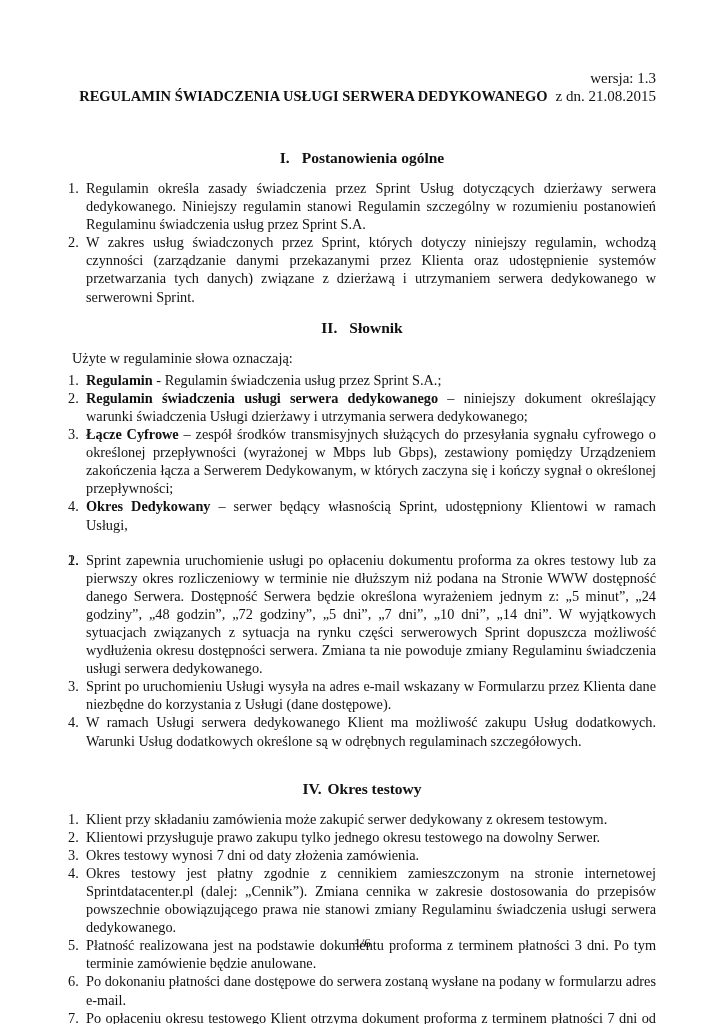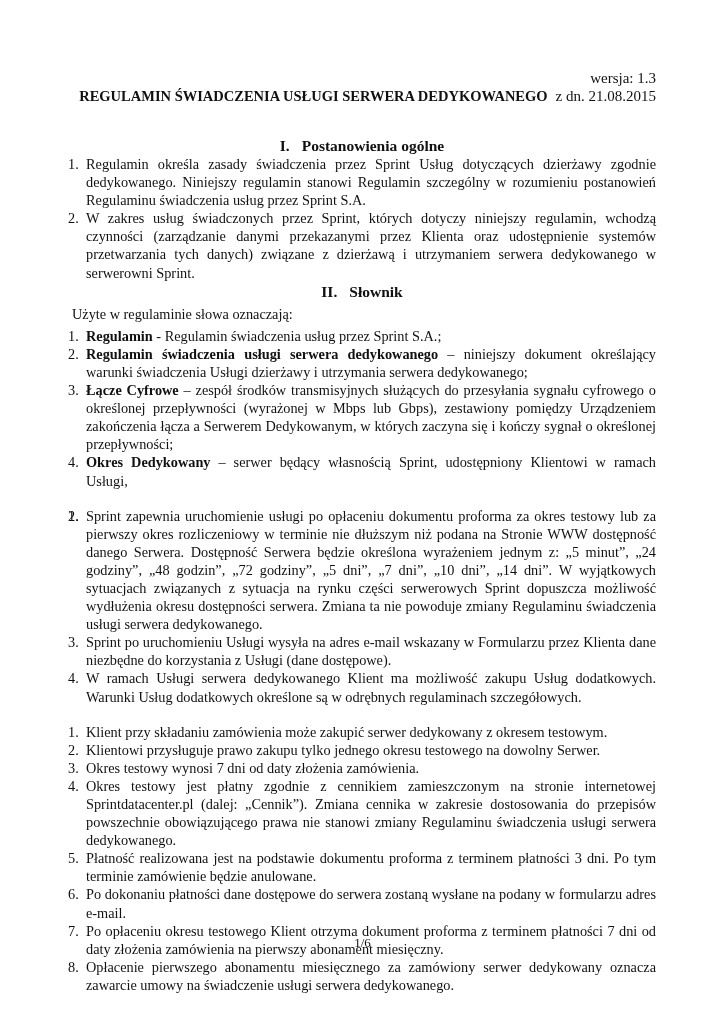--- a/index.html
+++ b/index.html
@@ -3,21 +3,21 @@
 <meta charset="utf-8">
 <style>
   html, body { margin: 0; padding: 0; background: #ffffff; }
   body { width: 725px; height: 1024px; position: relative; overflow: hidden;
          font-family: "Liberation Serif", "DejaVu Serif", serif; color: #111; }
   .page { position: absolute; left: 0; top: 0; width: 725px; height: 1024px; }
   .hdr-version { position: absolute; top: 70px; right: 69px; font-size: 15px; }
   .hdr-title { position: absolute; top: 88px; left: 0; right: 69px; text-align: right; font-size: 15px; }
   .hdr-title b { font-weight: bold; font-size: 14.5px; margin-right: 8px; }
   .body { position: absolute; left: 68px; top: 136px; width: 588px; font-size: 14.3px; line-height: 18.1px; }
-  h2 { font-size: 15.5px; font-weight: bold; text-align: center; margin: 0; line-height: 19px; }
+  h2 { font-size: 15.5px; font-weight: bold; text-align: center; margin: 12px; line-height: 19px; }
   h2 .num { margin-right: 12px; }
   ol { margin: 0; padding: 0; list-style: none; }
   li { position: relative; padding-left: 18px; text-align: justify; }
   li .n { position: absolute; left: 0; top: 0; }
   .intro { margin: 4px; }
   .gap-m { height: 17px; }
   .footer { position: absolute; top: 935px; left: 0; width: 725px; text-align: center; font-size: 13px; }
   b { font-weight: bold; }
 </style>
 </head>
@@ -28,21 +28,21 @@
   <div class="hdr-version">wersja: 1.3</div>
   <div class="hdr-title">
     <b>REGULAMIN ŚWIADCZENIA USŁUGI SERWERA DEDYKOWANEGO</b><span>z dn. 21.08.2015</span>
   </div>
 
   <div class="body">
 
     <section>
       <h2><span class="num">I.</span><span>Postanowienia ogólne</span></h2>
       <ol>
-        <li><span class="n">1.</span><span>Regulamin określa zasady świadczenia przez Sprint Usług dotyczących dzierżawy zgodnie dedykowanego. Niniejszy regulamin stanowi Regulamin szczególny w rozumieniu postanowień Regulaminu świadczenia usług przez Sprint S.A.</span></li>
+        <li><span class="n">1.</span><span>Regulamin określa zasady świadczenia przez Sprint Usług dotyczących dzierżawy serwera dedykowanego. Niniejszy regulamin stanowi Regulamin szczególny w rozumieniu postanowień Regulaminu świadczenia usług przez Sprint S.A.</span></li>
         <li><span class="n">2.</span><span>W zakres usług świadczonych przez Sprint, których dotyczy niniejszy regulamin, wchodzą czynności (zarządzanie danymi przekazanymi przez Klienta oraz udostępnienie systemów przetwarzania tych danych) związane z dzierżawą i utrzymaniem serwera dedykowanego w serwerowni Sprint.</span></li>
       </ol>
     </section>
 
     <section>
       <h2><span class="num">II.</span><span>Słownik</span></h2>
       <p class="intro">Użyte w regulaminie słowa oznaczają:</p>
       <ol>
         <li><span class="n">1.</span><b>Regulamin</b><span> - Regulamin świadczenia usług przez Sprint S.A.;</span></li>
         <li><span class="n">2.</span><b>Regulamin świadczenia usługi serwera dedykowanego</b><span> – niniejszy dokument określający warunki świadczenia Usługi dzierżawy i utrzymania serwera dedykowanego;</span></li>
@@ -58,20 +58,21 @@
         <li><span class="n">1.</span></li>
         <li><span class="n">2.</span><span>Sprint zapewnia uruchomienie usługi po opłaceniu dokumentu proforma za okres testowy lub za pierwszy okres rozliczeniowy w terminie nie dłuższym niż podana na Stronie WWW dostępność danego Serwera. Dostępność Serwera będzie określona wyrażeniem jednym z: „5 minut”, „24 godziny”, „48 godzin”, „72 godziny”, „5 dni”, „7 dni”, „10 dni”, „14 dni”. W wyjątkowych sytuacjach związanych z sytuacja na rynku części serwerowych Sprint dopuszcza możliwość wydłużenia okresu dostępności serwera. Zmiana ta nie powoduje zmiany Regulaminu świadczenia usługi serwera dedykowanego.</span></li>
         <li><span class="n">3.</span><span>Sprint po uruchomieniu Usługi wysyła na adres e-mail wskazany w Formularzu przez Klienta dane niezbędne do korzystania z Usługi (dane dostępowe).</span></li>
         <li><span class="n">4.</span><span>W ramach Usługi serwera dedykowanego Klient ma możliwość zakupu Usług dodatkowych. Warunki Usług dodatkowych określone są w odrębnych regulaminach szczegółowych.</span></li>
       </ol>
     </section>
 
     <div class="gap-m"></div>
 
     <section>
+      <h2><span class="num" style="margin-right:6px">IV.</span><span>Okres testowy</span></h2>
       <ol>
         <li><span class="n">1.</span><span>Klient przy składaniu zamówienia może zakupić serwer dedykowany z okresem testowym.</span></li>
         <li><span class="n">2.</span><span>Klientowi przysługuje prawo zakupu tylko jednego okresu testowego na dowolny Serwer.</span></li>
         <li><span class="n">3.</span><span>Okres testowy wynosi 7 dni od daty złożenia zamówienia.</span></li>
         <li><span class="n">4.</span><span>Okres testowy jest płatny zgodnie z cennikiem zamieszczonym na stronie internetowej Sprintdatacenter.pl (dalej: „Cennik”). Zmiana cennika w zakresie dostosowania do przepisów powszechnie obowiązującego prawa nie stanowi zmiany Regulaminu świadczenia usługi serwera dedykowanego.</span></li>
         <li><span class="n">5.</span><span>Płatność realizowana jest na podstawie dokumentu proforma z terminem płatności 3 dni. Po tym terminie zamówienie będzie anulowane.</span></li>
         <li><span class="n">6.</span><span>Po dokonaniu płatności dane dostępowe do serwera zostaną wysłane na podany w formularzu adres e-mail.</span></li>
         <li><span class="n">7.</span><span>Po opłaceniu okresu testowego Klient otrzyma dokument proforma z terminem płatności 7 dni od daty złożenia zamówienia na pierwszy abonament miesięczny.</span></li>
         <li><span class="n">8.</span><span>Opłacenie pierwszego abonamentu miesięcznego za zamówiony serwer dedykowany oznacza zawarcie umowy na świadczenie usługi serwera dedykowanego.</span></li>
       </ol>

